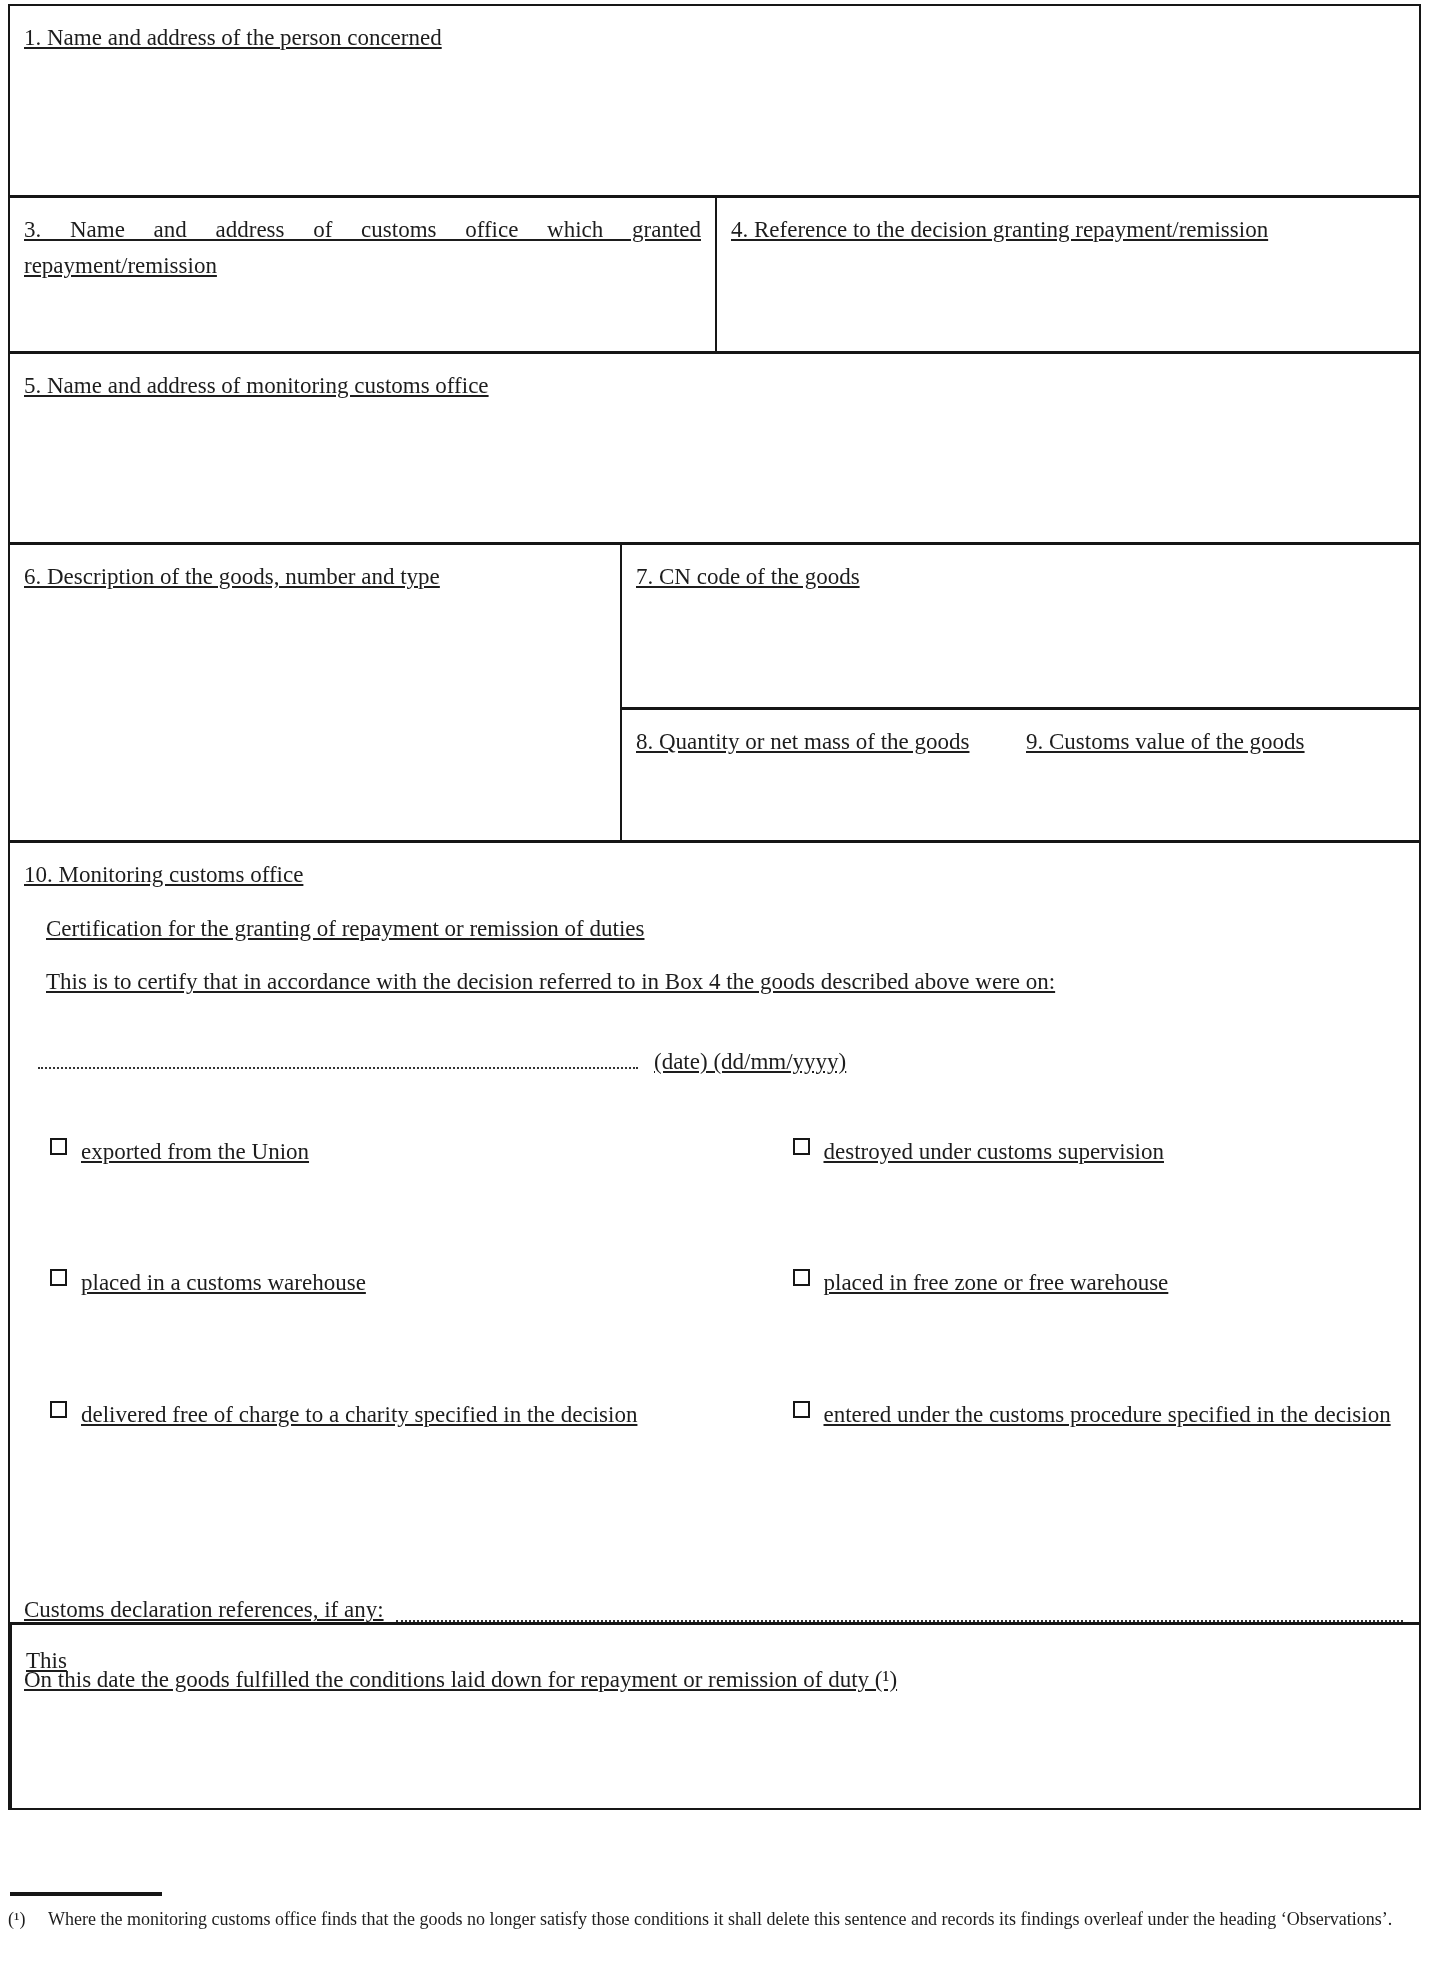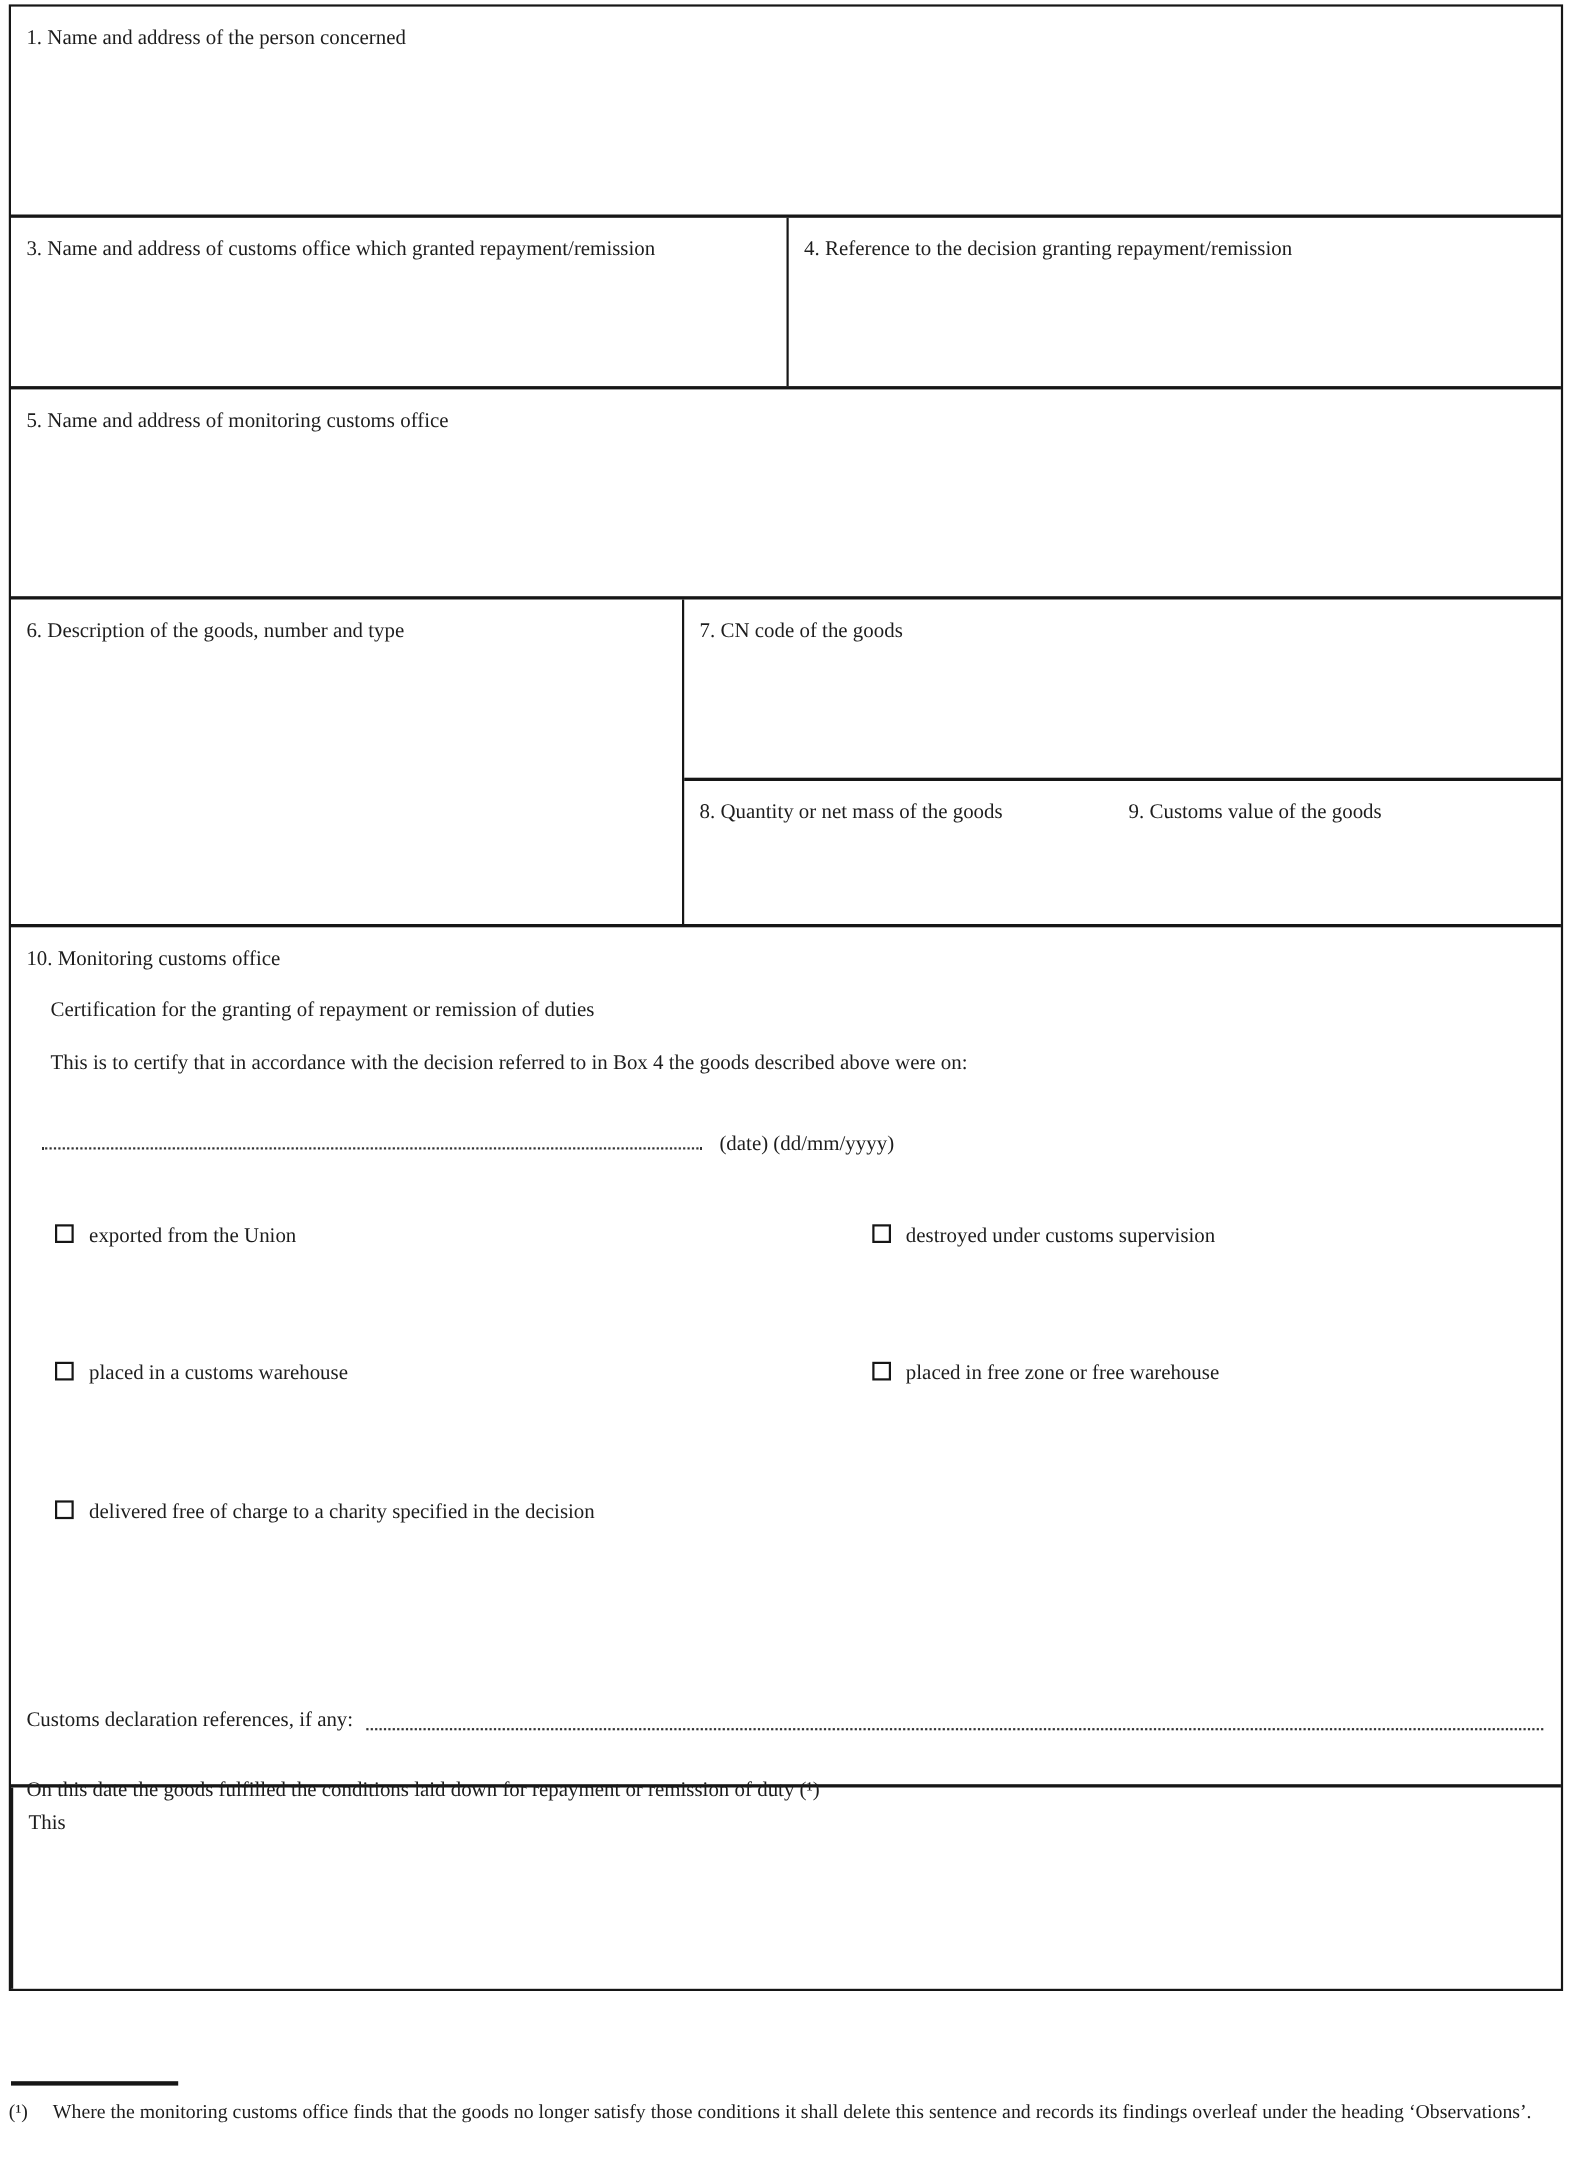--- a/index.html
+++ b/index.html
@@ -13,22 +13,23 @@
   .sheet { position:absolute; left:0; top:0; width:1429px; height:1969px; background:#ffffff; }
 
   .formtable {
     position:absolute; left:8px; top:4px; width:1413px;
     border:2px solid #161616;
   }
   .row { display:flex; border-top:3px solid #161616; }
   .row.first { border-top:none; }
   .cell {
     padding:14px 14px 12px 14px;
-    font-size:19px; line-height:1.55;
+    font-size:23px; line-height:1.55;
     text-align:justify;
+    text-decoration:underline;
   }
   .cell.vline { border-left:2px solid #161616; }
 
   .r1 { height:189px; } .r2 { height:156px; } .r3 { height:191px; }
   .r6 { height:186px; }
   .w-half { width:705px; flex:none; }
   .w-rest { flex:1; }
 
   
   .r4 { height:298px; }
@@ -151,20 +152,24 @@
             <span class="opt-label">placed in a customs warehouse</span>
           </div>
           <div class="opt opt-r">
             <span class="cb"></span>
             <span class="opt-label">placed in free zone or free warehouse</span>
           </div>
           <div class="opt">
             <span class="cb"></span>
             <span class="opt-label">delivered free of charge to a charity specified in the decision</span>
           </div>
+          <div class="opt opt-r">
+            <span class="cb"></span>
+            <span class="opt-label">entered under the customs procedure specified in the decision</span>
+          </div>
         </div>
 
         <div class="declline">
           <span class="decl-label">Customs declaration references, if any:</span>
           <span class="dotfill"></span>
         </div>
 
         <div class="fulfilled">On this date the goods fulfilled the conditions laid down for repayment or remission of duty (¹)</div>
       </div>
     </div>

